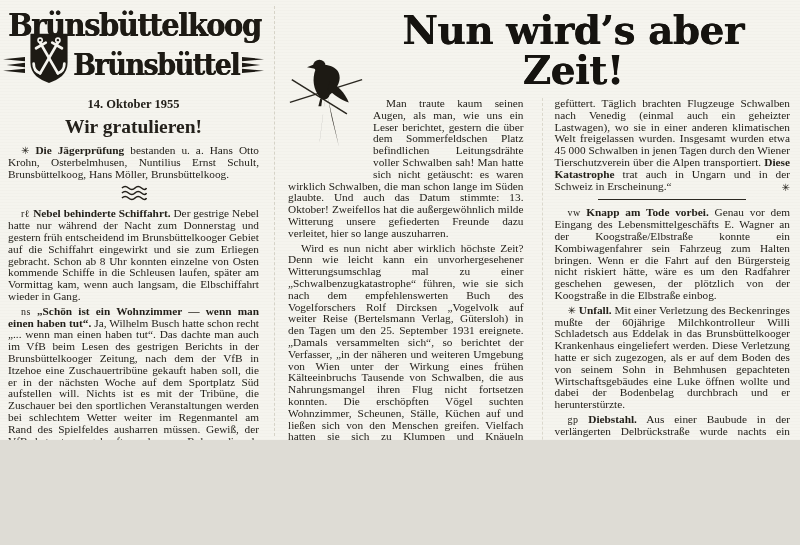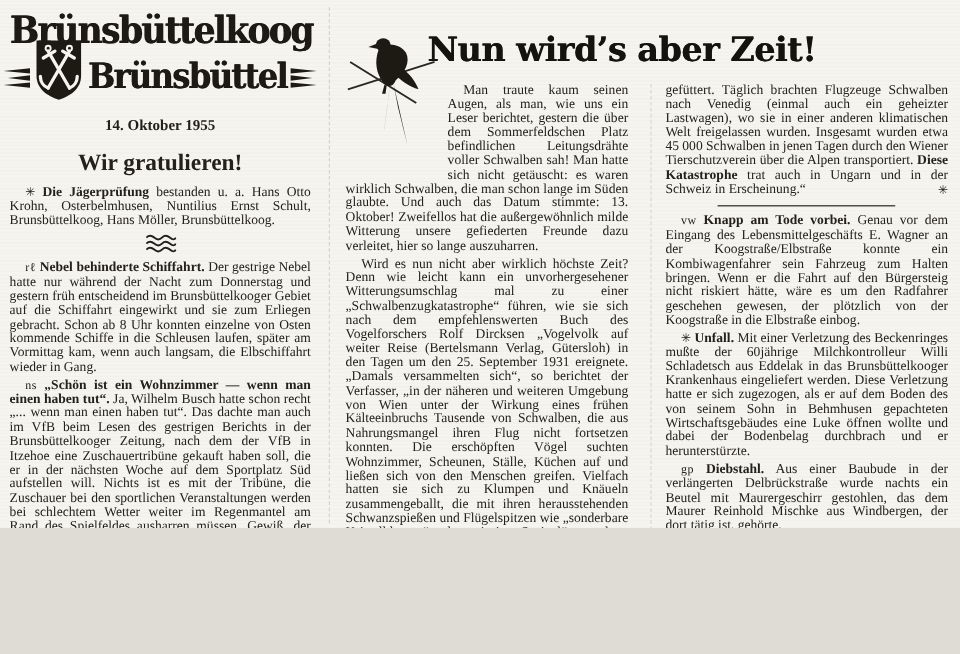--- a/index.html
+++ b/index.html
@@ -32,28 +32,28 @@
     text-shadow:.5px 0 0 #1d1a14;transform:scaleY(1.08);
   }
   .mast-line2{display:flex;align-items:center;justify-content:center;gap:3px;margin-top:4px;}
   .mast-line2-text{
     font-family:"DejaVu Serif",serif;font-weight:700;font-size:27px;line-height:28px;
     letter-spacing:-1.5px;color:#1d1a14;text-shadow:.5px 0 0 #1d1a14;transform:scaleY(1.08);
   }
   .flourish{width:22px;height:24px;flex:0 0 auto;}
   .crest{width:42px;height:56px;flex:0 0 auto;margin-top:-14px;}
   .mast-date{text-align:center;font-weight:700;font-size:12.5px;margin:11px 0 2px 0;}
-  .gratulieren{text-align:center;font-weight:700;font-size:19.5px;margin:14px 0 7px 0;font-family:"Liberation Serif",serif;}
+  .gratulieren{text-align:center;font-weight:700;font-size:19.5px;margin:4px 0 7px 0;font-family:"Liberation Serif",serif;}
 
   .squiggle{display:block;margin:5px auto 7px auto;width:26px;height:16px;}
 
   
   .headline{
-    font-family:"DejaVu Serif",serif;font-weight:700;font-size:28px;line-height:40px;
-    letter-spacing:-.5px;margin:16px 0 8px 68px;color:#15130f;
+    font-family:"DejaVu Serif",serif;font-weight:700;font-size:39px;line-height:40px;
+    letter-spacing:-.5px;text-align:center;margin:4px 0 8px 68px;color:#15130f;
     text-shadow:.4px 0 0 #15130f;
   }
   .bird{float:left;width:76px;height:116px;margin:-46px 9px 2px 0;}
   .article-divider{border:none;border-top:1.6px solid #2c2922;width:148px;margin:7px auto;}
 </style>
 </head>
 <body>
 
 <div class="page">
 

